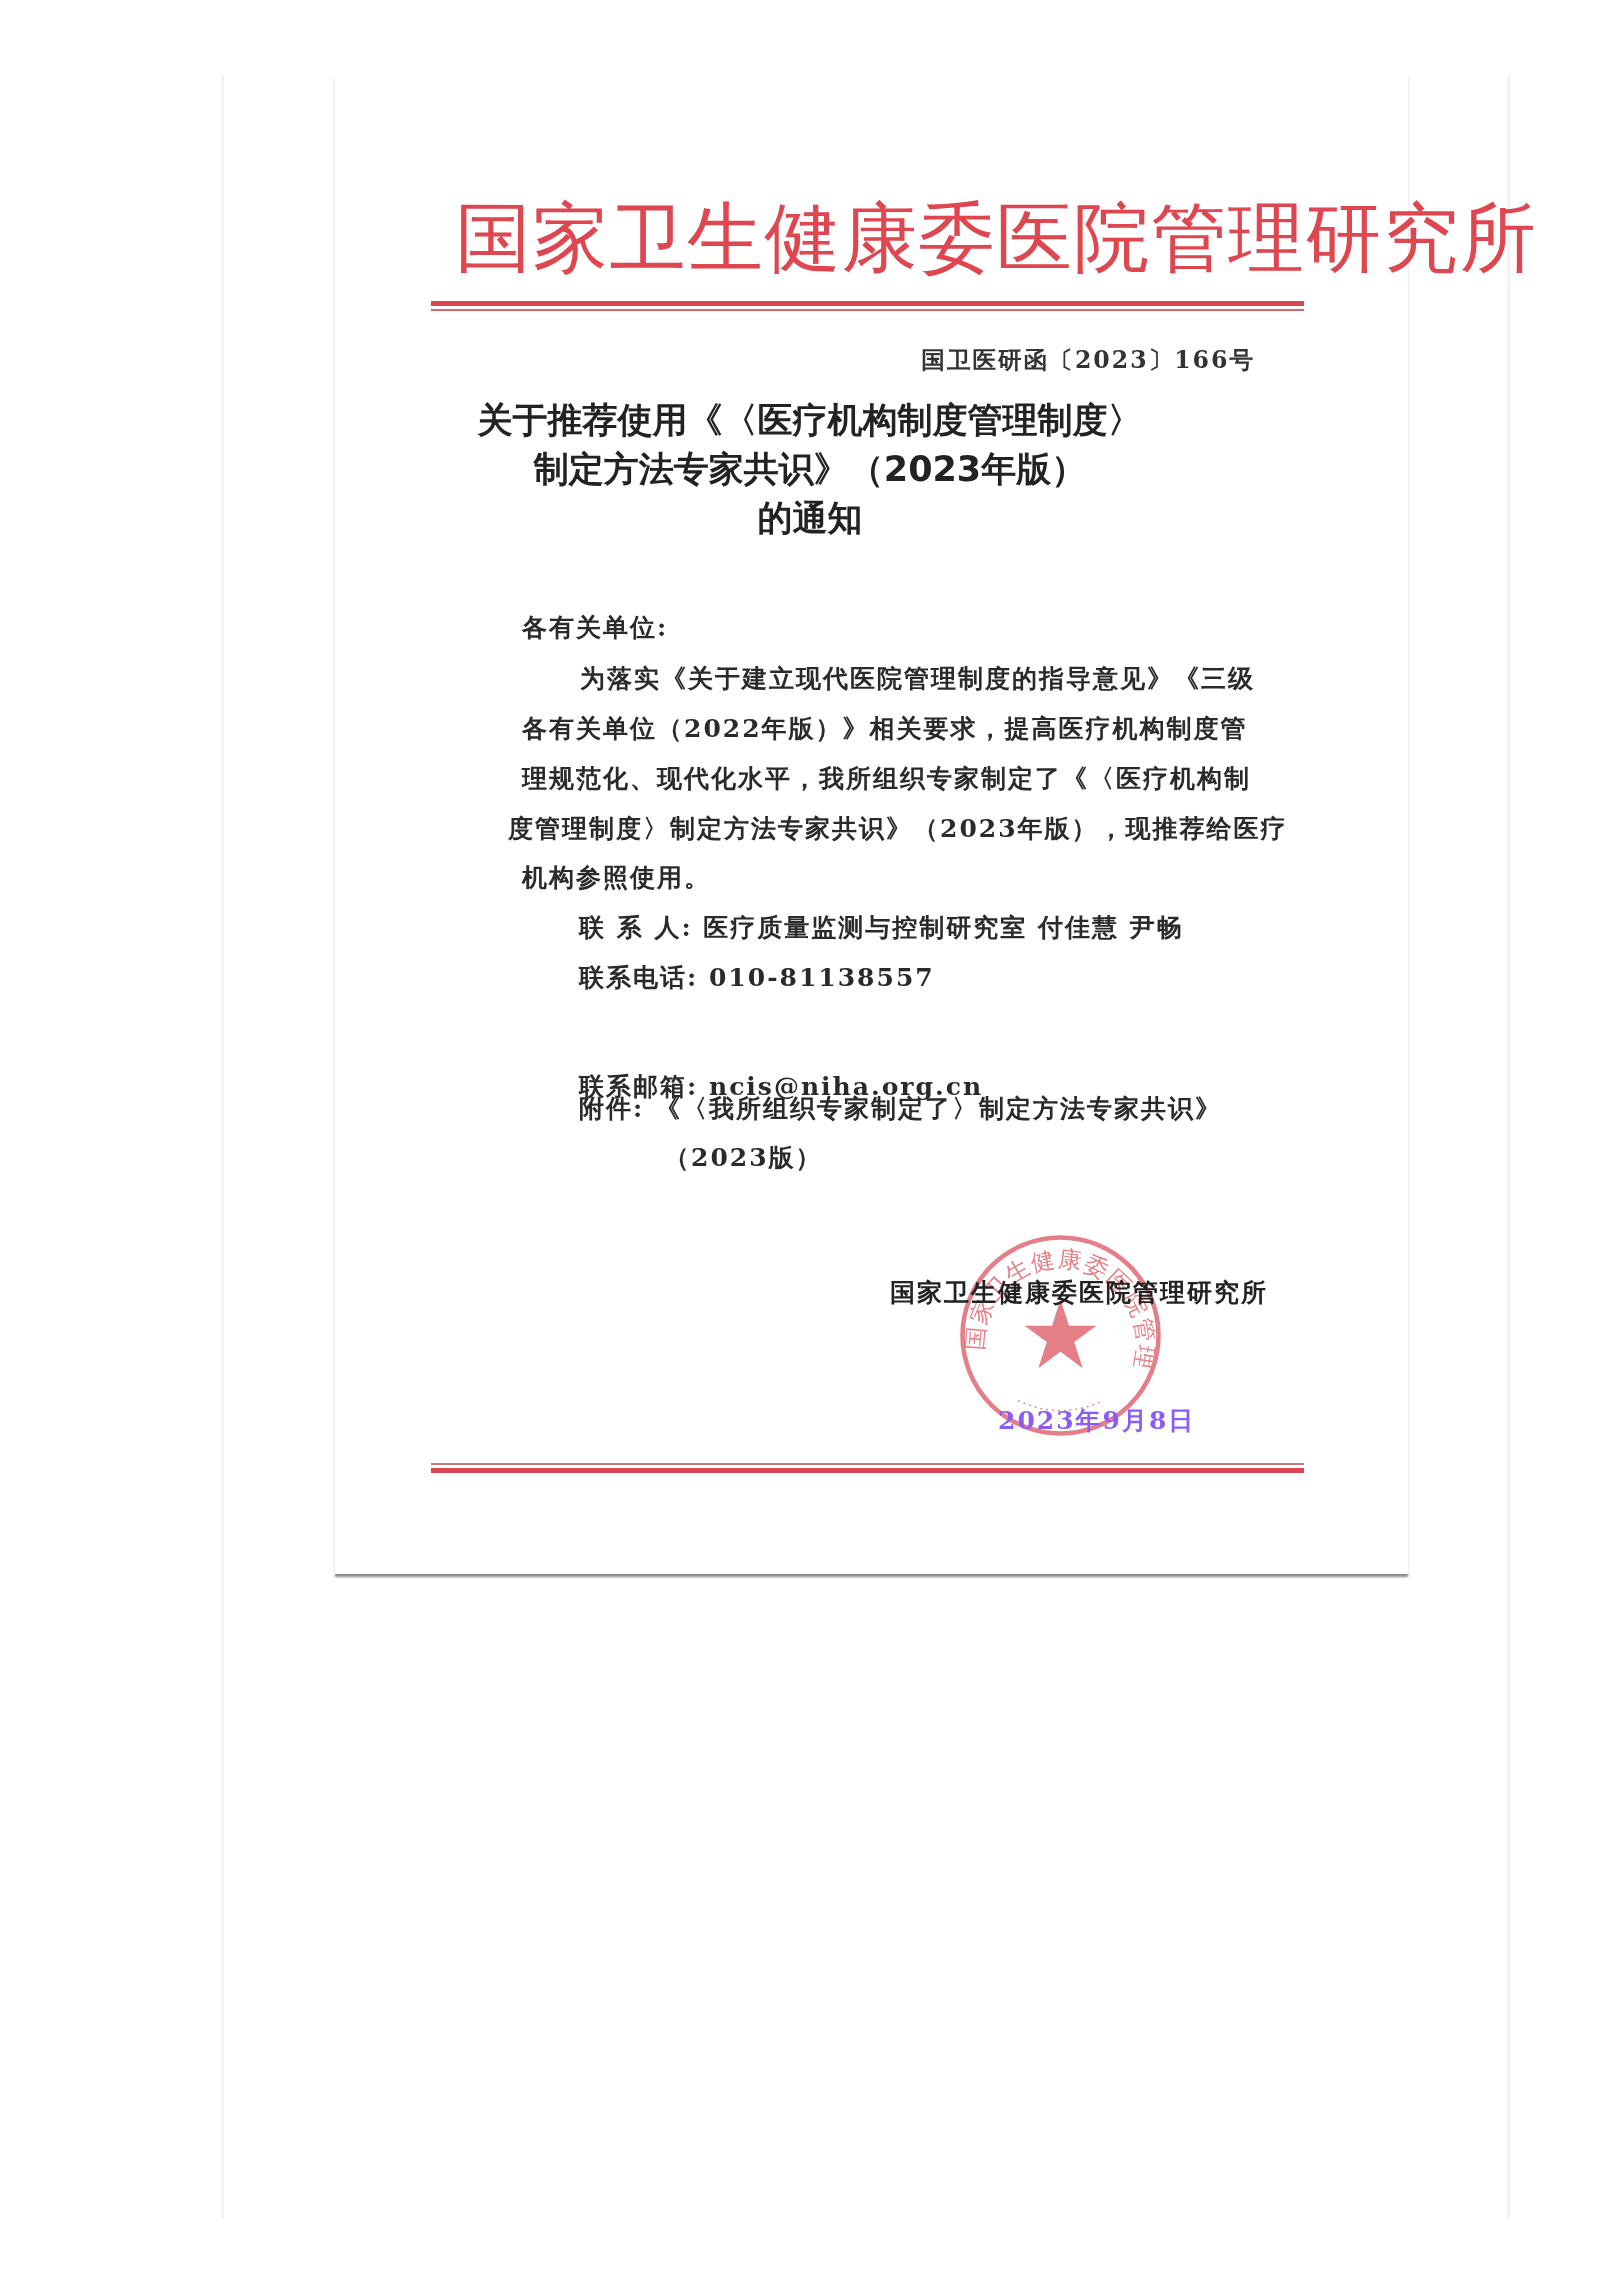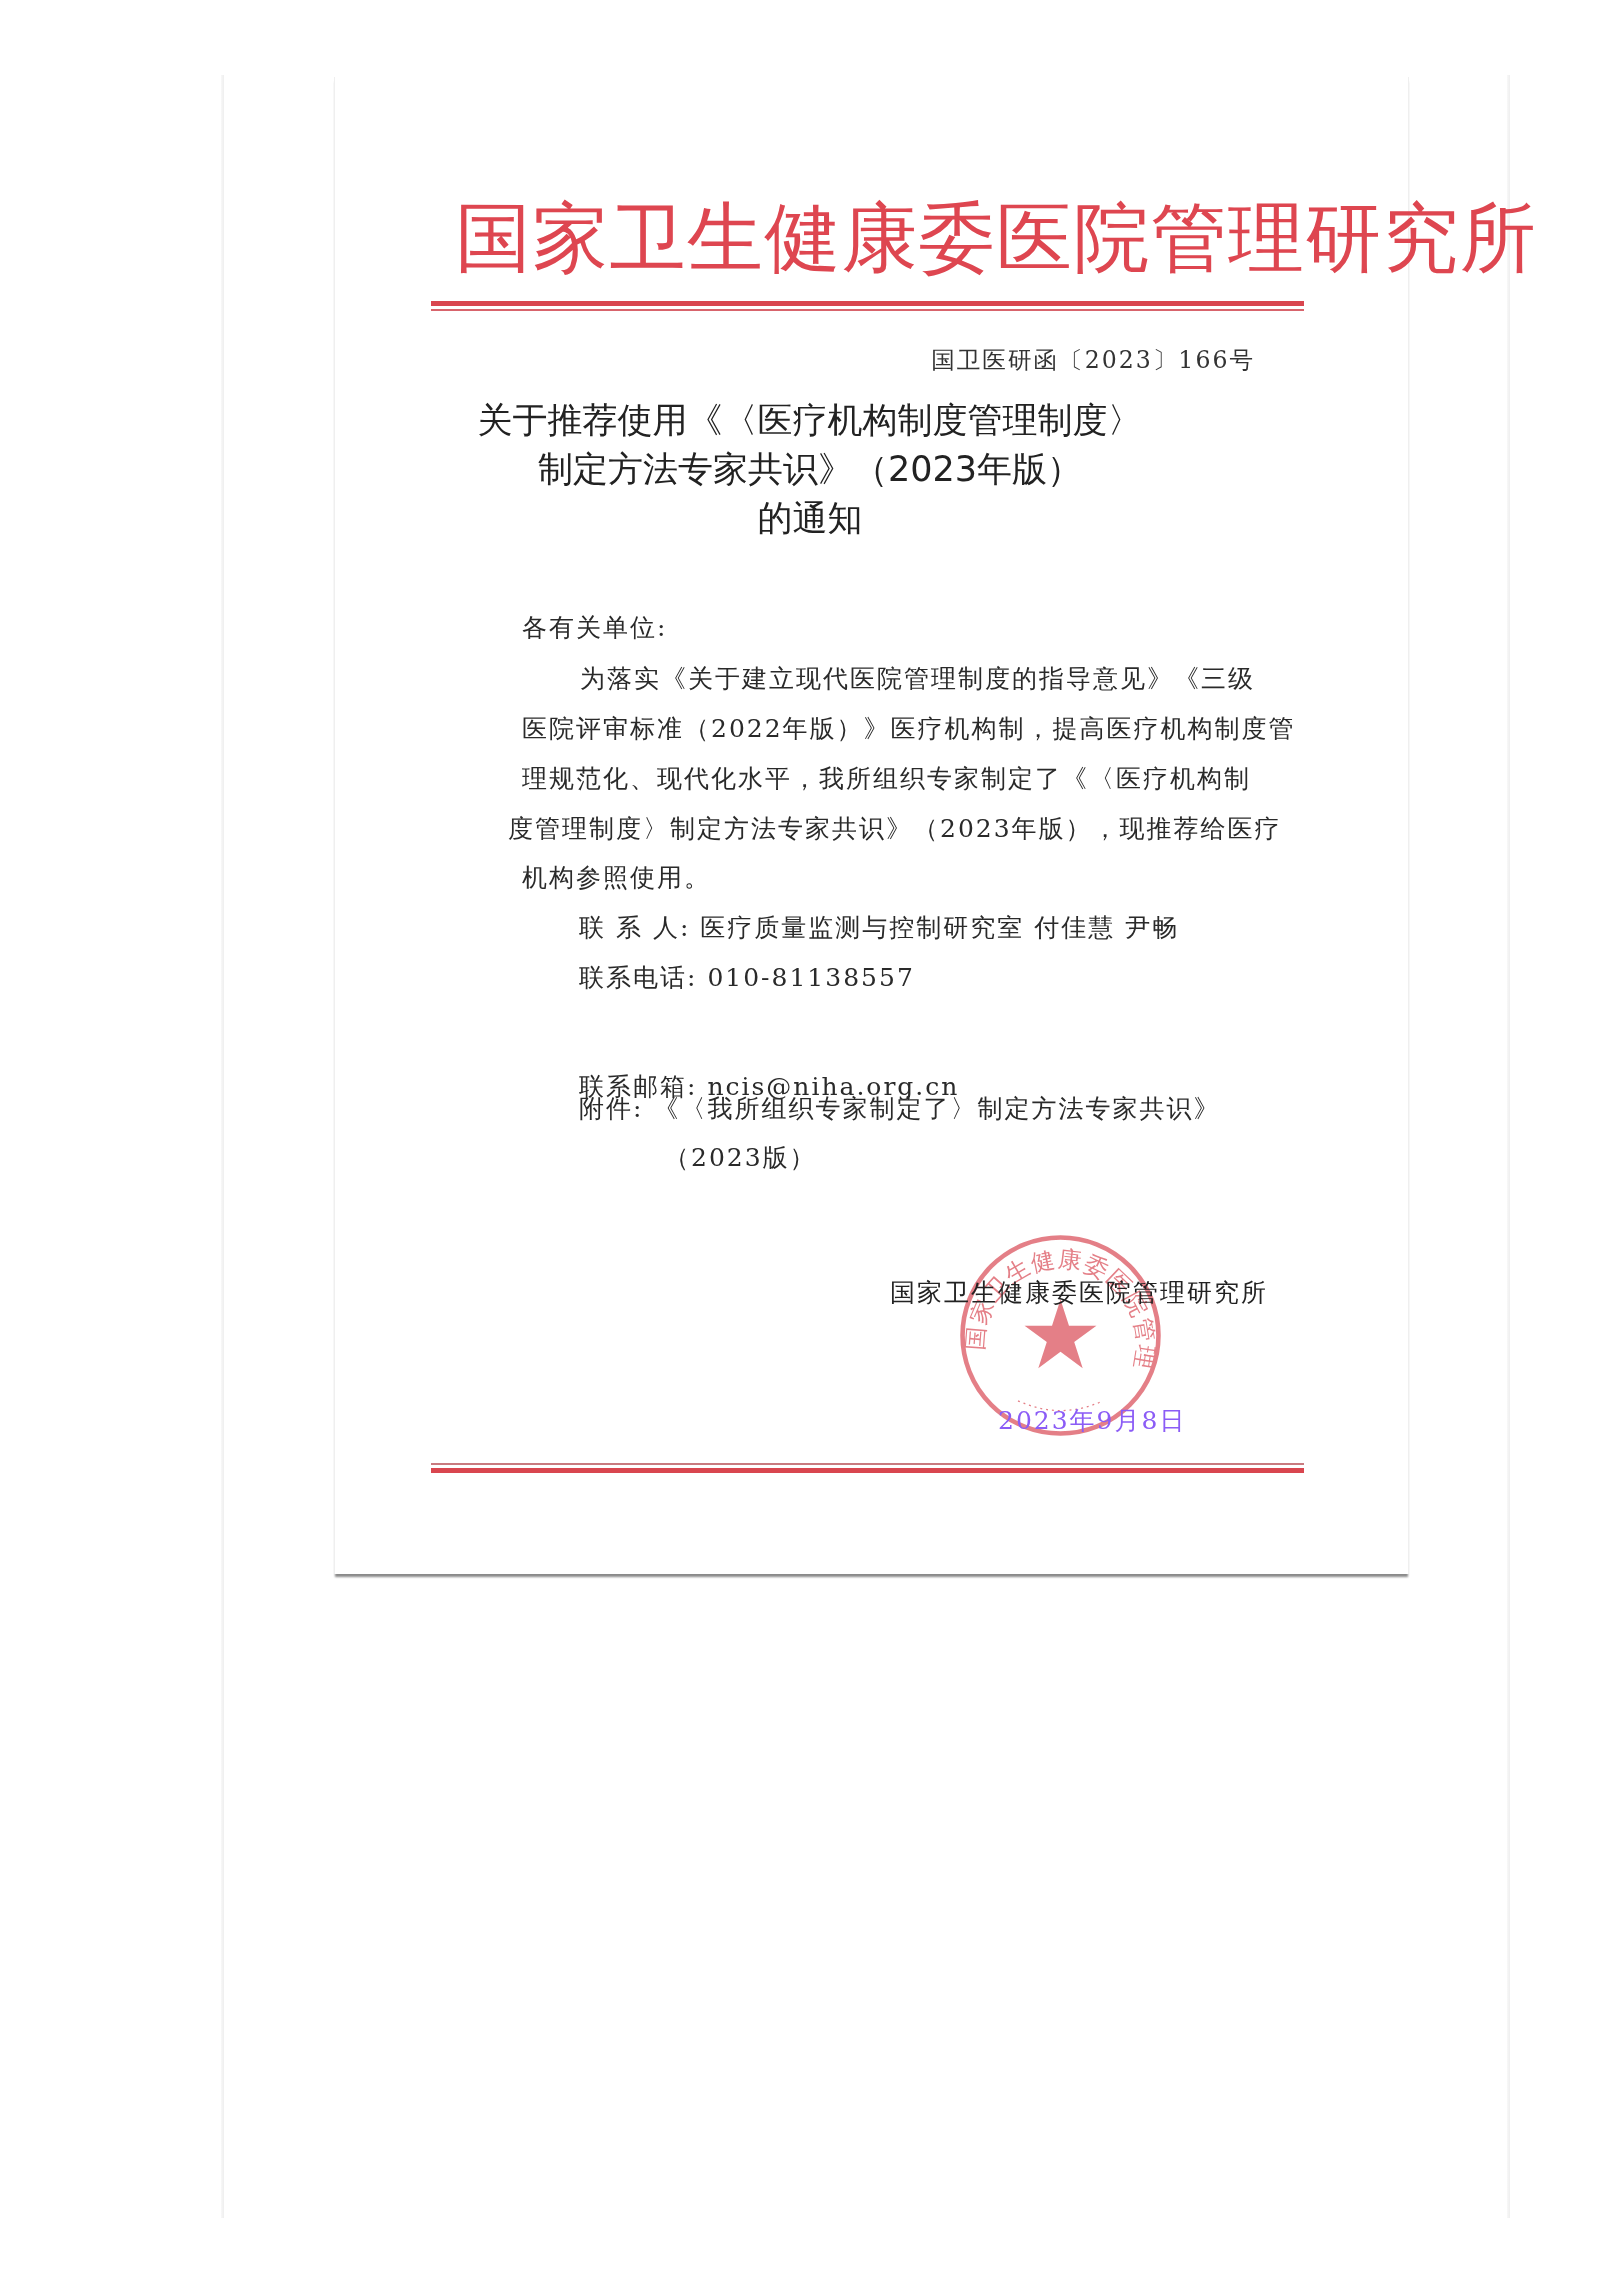--- a/index.html
+++ b/index.html
@@ -5,21 +5,21 @@
   html, body { margin: 0; padding: 0; background: #ffffff; }
   body { width: 1622px; height: 2295px; position: relative; overflow: hidden;
          font-family: "DejaVu Serif", "Liberation Serif", serif; color: #222; }
   .outer-edge { position: absolute; top: 75px; bottom: 77px; width: 2.6px;
                 background: linear-gradient(to right, #f8f8f8, #eeeeee); }
   .outer-edge.left { left: 221px; }
   .outer-edge.right { left: 1507px; }
   .page { position: absolute; left: 334px; top: 77px; width: 1073px; height: 1497px;
           background: #fff; border-left: 1.3px solid #efefef; border-right: 1.3px solid #efefef;
           box-shadow: 0 3.9px 2px -1.3px #8a8a8a; }
-  .abs { position: absolute; }
+  .abs { position: absolute; font-weight: bold; }
   .masthead { left: 455px; top: 200px; font-size: 76px; color: #de4650; letter-spacing: 1.3px;
               white-space: nowrap; font-family: "DejaVu Sans", "Liberation Sans", sans-serif;
               font-weight: normal; line-height: 1; }
   .rule { position: absolute; left: 431px; width: 873px; }
   .rule .thick { height: 4.6px; background: #d9464f; }
   .rule .gap { height: 3.3px; background: #fff; }
   .rule .thin { height: 2px; background: #d8646c; }
   .docno { right: 367px; top: 344px; font-size: 23.6px; color: #333; letter-spacing: 2px; white-space: nowrap; }
   .title { left: 0; width: 1620px; text-align: center; font-size: 35px; color: #222;
            font-family: "DejaVu Sans", "Liberation Sans", sans-serif; line-height: 49px; }
@@ -44,21 +44,21 @@
 
 <div class="abs docno">国卫医研函〔2023〕166号</div>
 
 <div class="abs title" style="top:396px;">关于推荐使用《〈医疗机构制度管理制度〉</div>
 <div class="abs title" style="top:445px;">制定方法专家共识》（2023年版）</div>
 <div class="abs title" style="top:494px;">的通知</div>
 
 <div class="abs body-text" style="left:486px; top:615px;">各有关单位:</div>
 
 <div class="abs body-text" style="left:544px; top:666px;">为落实《关于建立现代医院管理制度的指导意见》《三级</div>
-<div class="abs body-text" style="left:486px; top:716px;">医院评审标准（2022年版）》医疗机构制，提高医疗机构制度管</div>
+<div class="abs body-text" style="left:486px; top:716px;">各有关单位（2022年版）》相关要求，提高医疗机构制度管</div>
 <div class="abs body-text" style="left:486px; top:766px;">理规范化、现代化水平，我所组织专家制定了《〈医疗机构制</div>
 <div class="abs body-text" style="left:472px; top:816px;">度管理制度〉制定方法专家共识》（2023年版），现推荐给医疗</div>
 <div class="abs body-text" style="left:486px; top:865px;">机构参照使用。</div>
 
 <div class="abs body-text" style="left:543px; top:915px;">
   <span>联 系 人:</span>
   <span>医疗质量监测与控制研究室 付佳慧 尹畅</span>
 </div>
 <div class="abs body-text" style="left:543px; top:965px;">
   <span>联系电话:</span>

